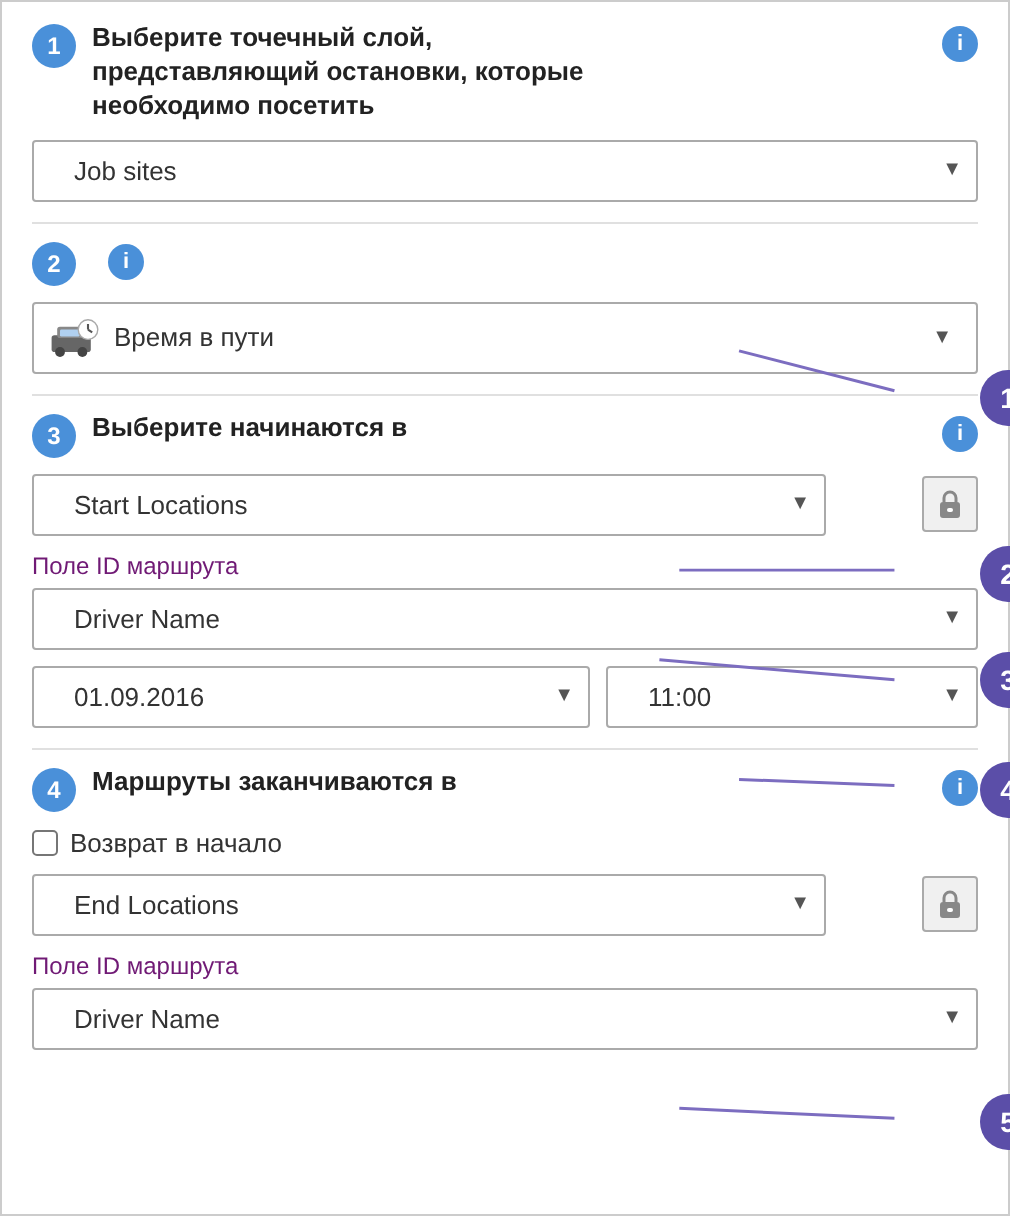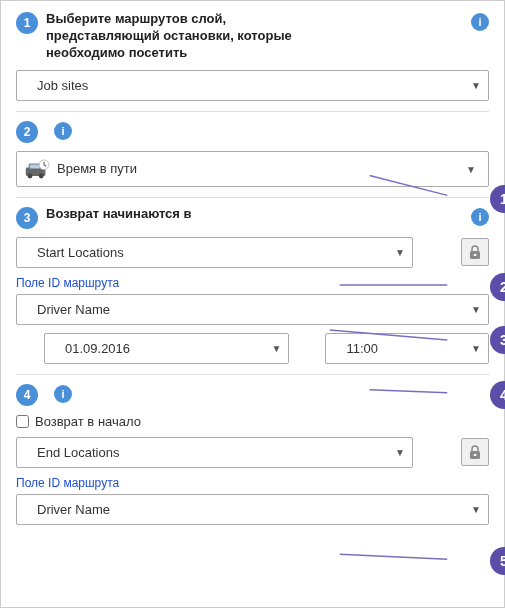--- a/index.html
+++ b/index.html
@@ -174,34 +174,33 @@
     }
 
     .lock-btn svg {
       width: 14px;
       height: 16px;
     }
 
     
     .field-label {
       font-size: 12px;
-      color: #1d4ed8;
+      color: #701a75;
       margin-bottom: 4px;
     }
 
     
     .datetime-row {
       display: flex;
       gap: 8px;
       margin-bottom: 8px;
     }
 
     .datetime-row .dropdown-wrap {
       margin-bottom: 0;
-      margin-left: 28px;
     }
 
     .date-wrap {
       flex: 1.2;
     }
 
     .time-wrap {
       flex: 0.8;
     }
 
@@ -290,21 +289,21 @@
   </div>
   <div class="annotation" style="top: 546px; right: -14px;">
     <span>5</span>
   </div>
 
   <div class="section">
     <div class="section-header">
       <div class="circle-num">
         <span>1</span>
       </div>
-      <div class="section-title" style="white-space: pre-line;">Выберите маршрутов слой,
+      <div class="section-title" style="white-space: pre-line;">Выберите точечный слой,
 представляющий остановки, которые
 необходимо посетить</div>
       <div class="info-icon">i</div>
     </div>
     <div class="dropdown-wrap">
       <select>
         <option>Job sites</option>
       </select>
       <span class="dropdown-arrow">▼</span>
     </div>
@@ -346,21 +345,21 @@
     </div>
   </div>
 
   <hr class="divider">
 
   <div class="section">
     <div class="section-header">
       <div class="circle-num">
         <span>3</span>
       </div>
-      <div class="section-title">Возврат начинаются в</div>
+      <div class="section-title">Выберите начинаются в</div>
       <div class="info-icon">i</div>
     </div>
 
     <div class="location-row">
       <div class="location-select-wrap">
         <select>
           <option>Start Locations</option>
         </select>
         <span class="dropdown-arrow">▼</span>
       </div>
@@ -397,20 +396,21 @@
     </div>
   </div>
 
   <hr class="divider">
 
   <div class="section">
     <div class="section-header">
       <div class="circle-num">
         <span>4</span>
       </div>
+      <div class="section-title">Маршруты заканчиваются в</div>
       <div class="info-icon">i</div>
     </div>
 
     <div class="checkbox-row">
       <input type="checkbox" id="returnCheck" style="">
       <label class="checkbox-label" for="returnCheck">Возврат в начало</label>
     </div>
 
     <div class="location-row">
       <div class="location-select-wrap">

